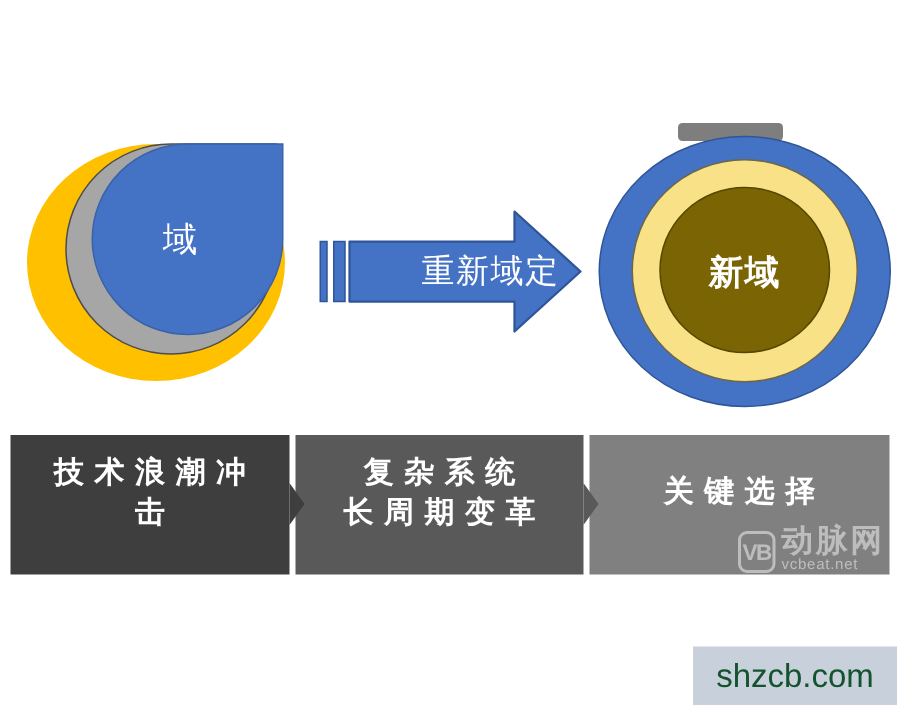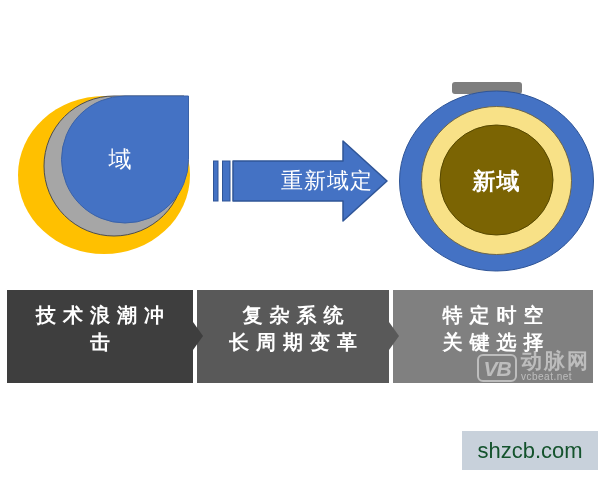--- a/index.html
+++ b/index.html
@@ -67,28 +67,27 @@
     display: flex;
     align-items: flex-end;
     gap: 4px;
     color: rgba(255,255,255,0.48);
     letter-spacing: 0;
     font-weight: bold;
     text-indent: 0;
     line-height: 1;
   }
   .watermark-logo {
-    width: 40px; height: 28px;
+    width: 25px; height: 28px;
     border: 2px solid rgba(255,255,255,0.48);
     border-radius: 6px;
     display: flex;
     align-items: center;
     justify-content: center;
-    font-size: 21px;
-    font-style: italic;
+    font-size: 15px;
     letter-spacing: -1px;
   }
   .watermark-text-col { display: flex; flex-direction: column; align-items: flex-start; }
   .watermark-name { font-size: 21px; letter-spacing: 2px; line-height: 20px; }
   .watermark-site { font-size: 10px; font-weight: normal; letter-spacing: 0.5px; line-height: 11px; }
 
   .footer-badge {
     position: absolute;
     left: 462px; top: 431px;
     width: 136px; height: 39px;
@@ -131,21 +130,20 @@
   </div>
   <div class="chevron-tip tip-1"></div>
 
   <div class="process-box box-2">
     <div class="line">复杂系统</div>
     <div class="line">长周期变革</div>
   </div>
   <div class="chevron-tip tip-2"></div>
 
   <div class="process-box box-3">
-    <div class="line">特定时空</div>
     <div class="line">关键选择</div>
 
     <div class="watermark">
       <div class="watermark-logo">VB</div>
       <div class="watermark-text-col">
         <div class="watermark-name">动脉网</div>
         <div class="watermark-site">vcbeat.net</div>
       </div>
     </div>
   </div>

